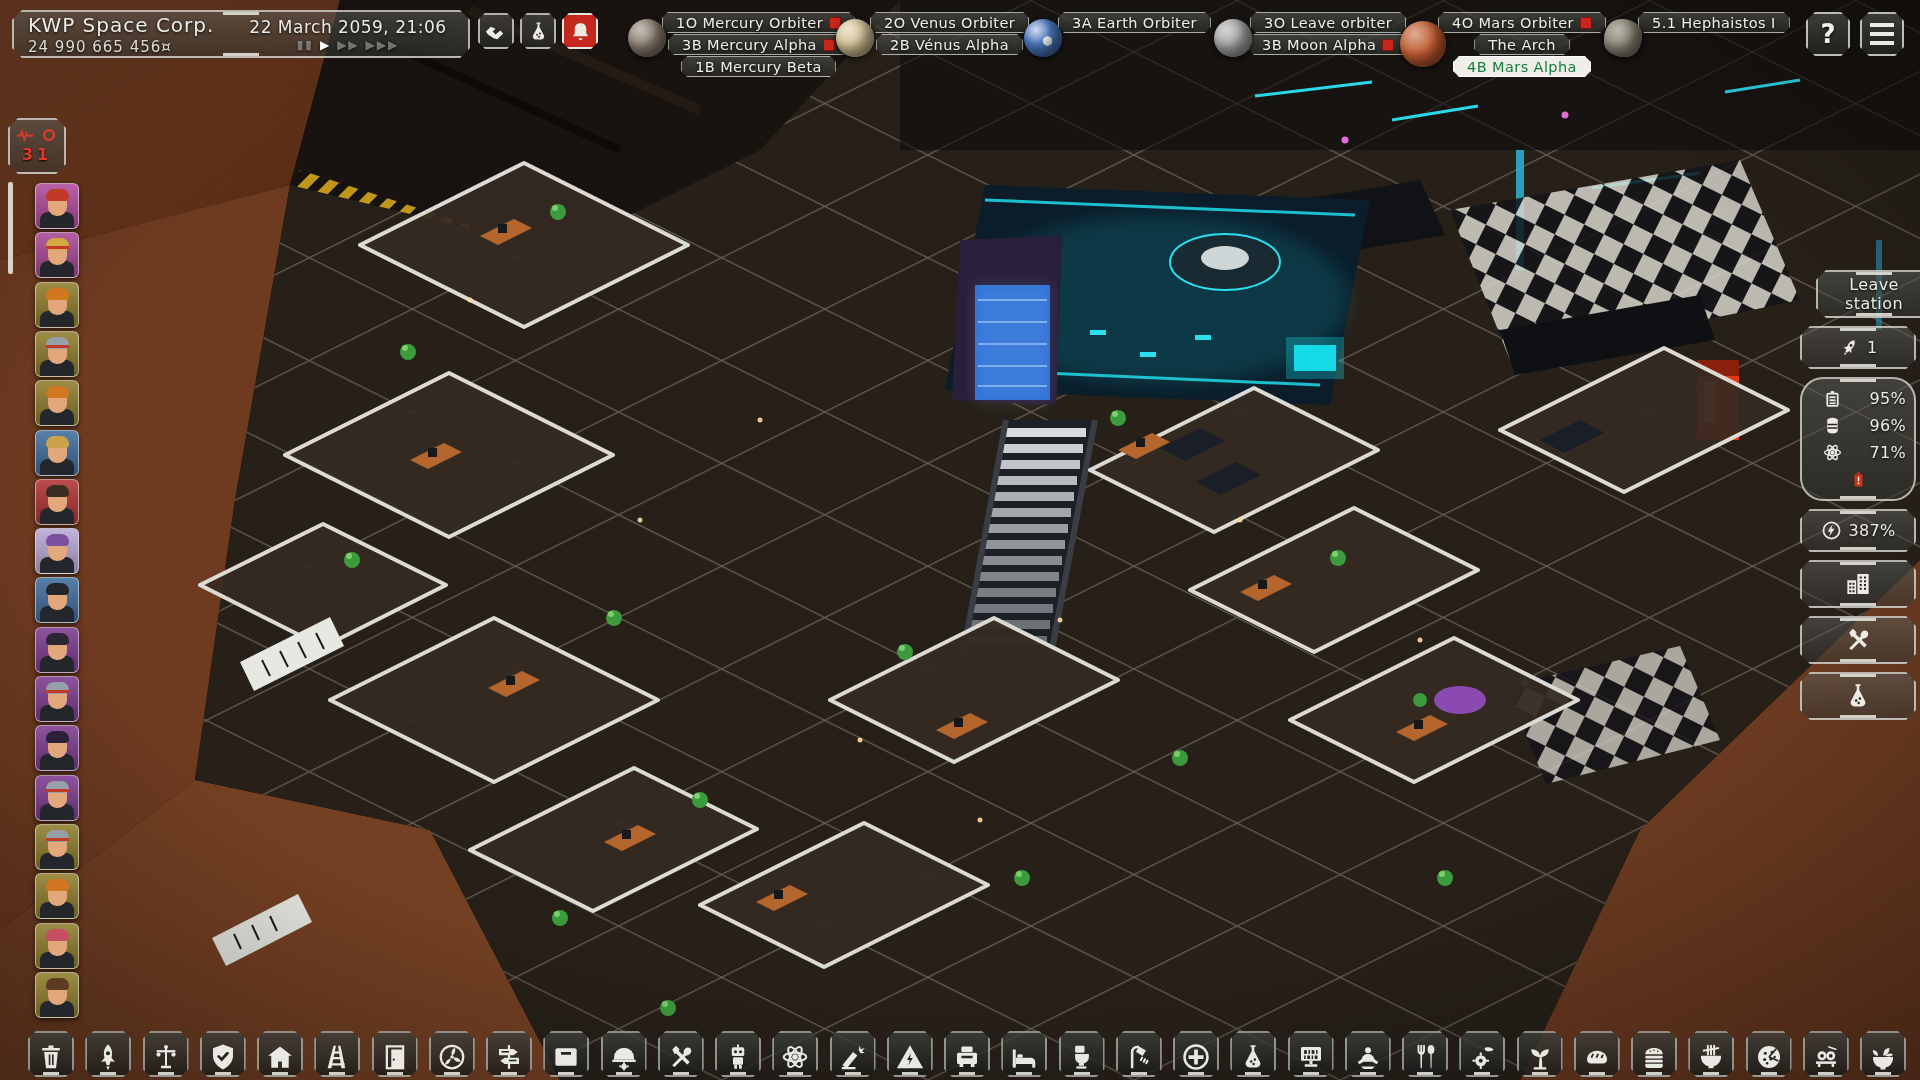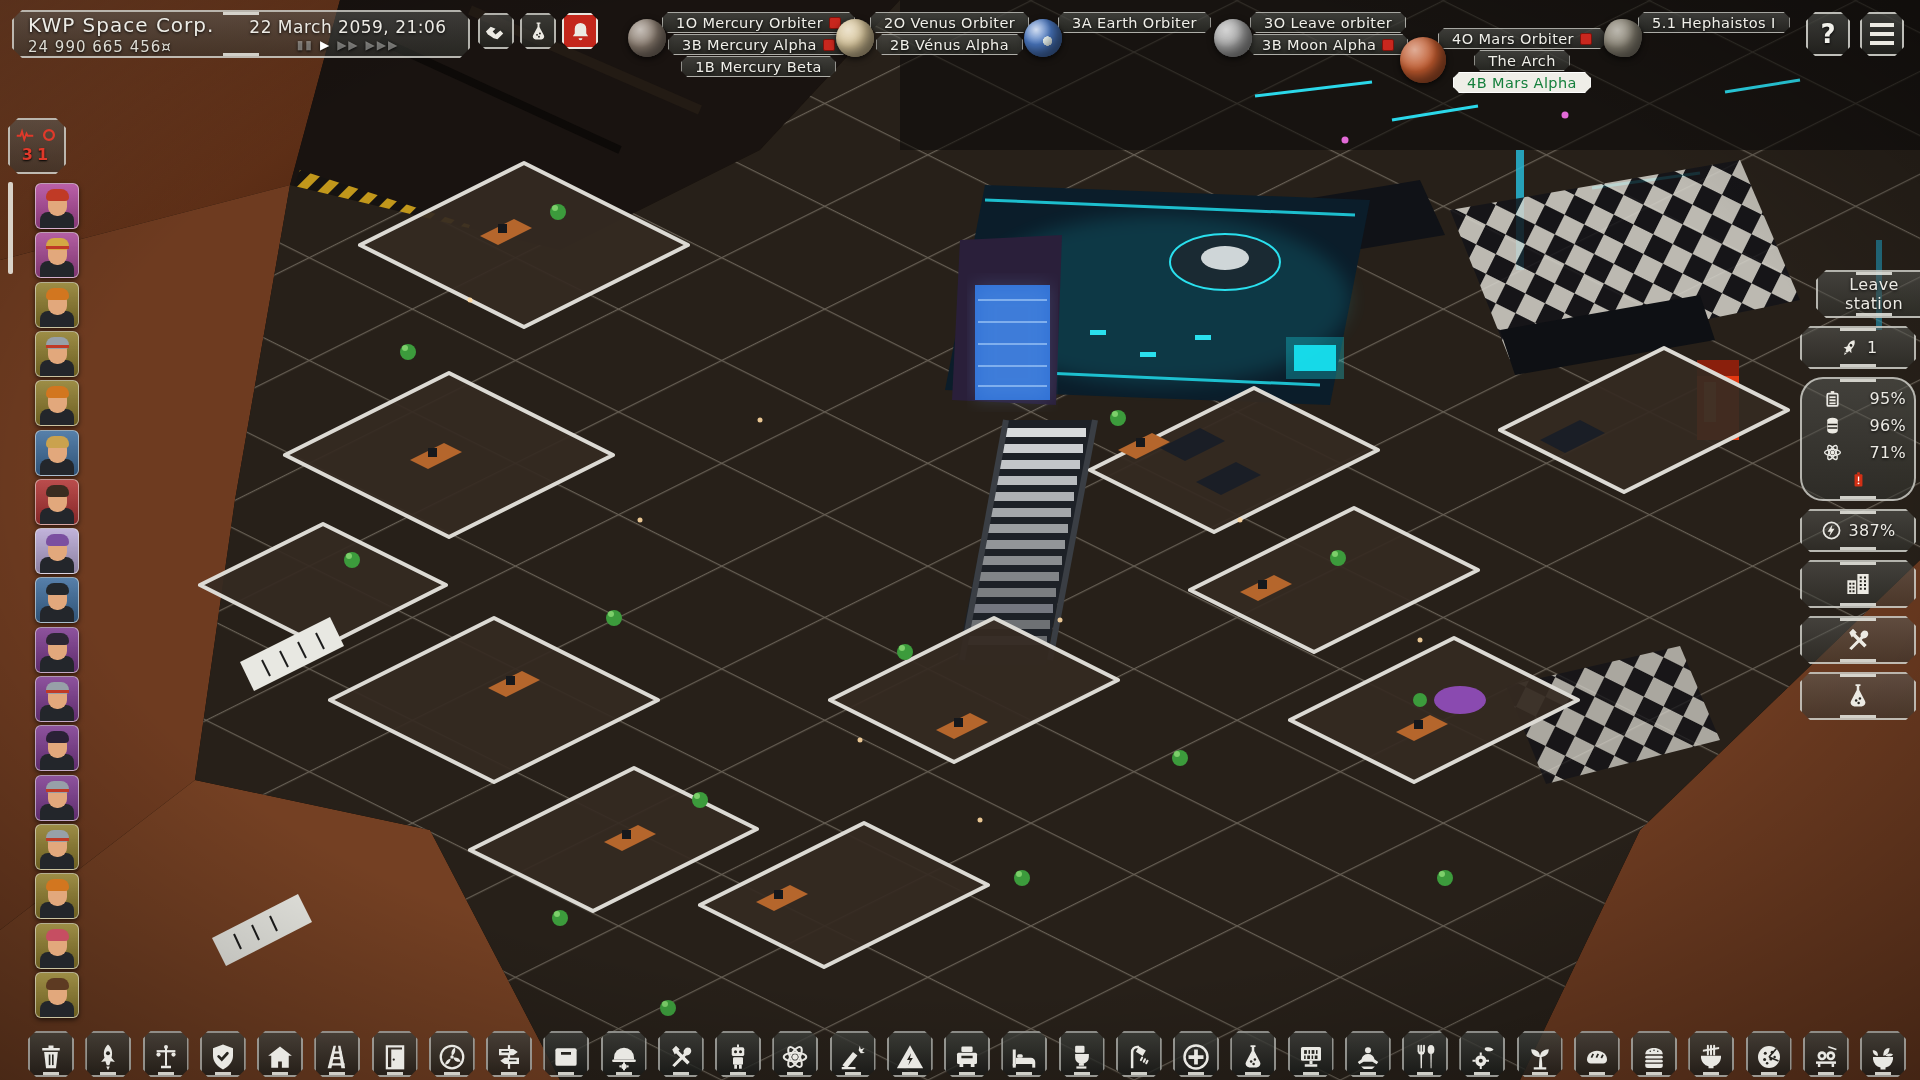--- a/index.html
+++ b/index.html
@@ -709,21 +709,21 @@
         <div class="nav-rows">
           <div class="nav-row">
             <span class="nav-label">3O Leave orbiter</span>
           </div>
           <div class="nav-row">
             <span class="nav-label">3B Moon Alpha</span>
             <span class="alert-marker"></span>
           </div>
         </div>
       </div>
-      <div class="nav-group" style="left: 1416px; margin-top: 16px;">
+      <div class="nav-group" style="left: 1416px;">
         <span class="planet mars" style="--pc: #c05a2e;"></span>
         <div class="nav-rows">
           <div class="nav-row">
             <span class="nav-label">4O Mars Orbiter</span>
             <span class="alert-marker"></span>
           </div>
           <div class="nav-row">
             <span class="nav-label">The Arch</span>
           </div>
           <div class="nav-row selected">

